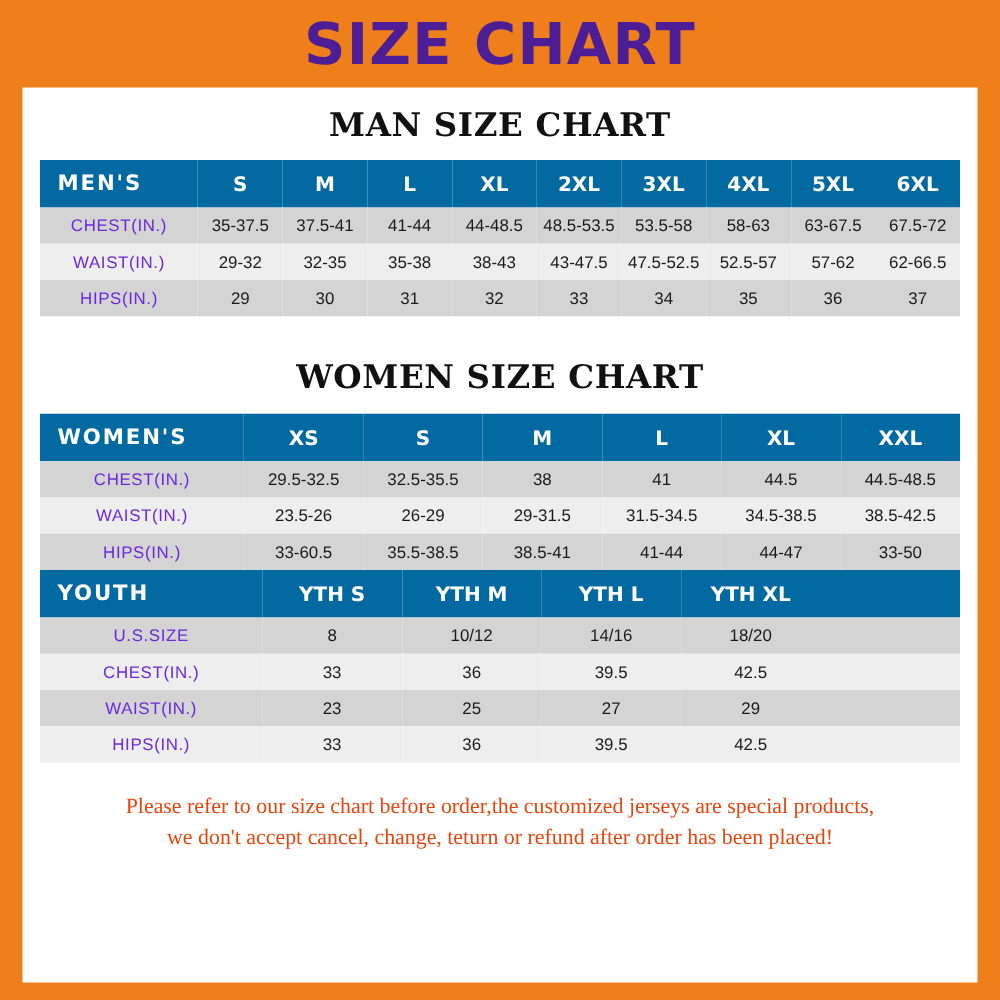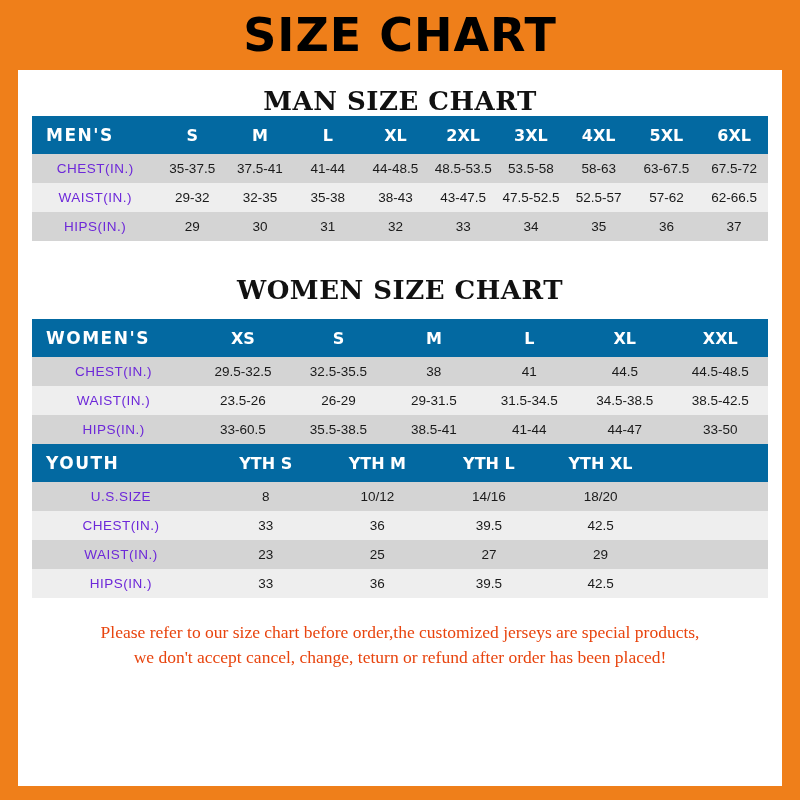--- a/index.html
+++ b/index.html
@@ -29,35 +29,35 @@
     align-items: center;
     justify-content: center;
     margin-left: -18px;
     margin-right: -18px;
   }
   .banner-title {
     font-family: "DejaVu Sans", sans-serif;
     font-weight: bold;
     font-size: 46px;
     letter-spacing: 1px;
-    color: #000000;
+    color: #4c1d95;
     line-height: 1;
   }
   .content {
     padding: 0 14px;
   }
   .section-title {
     text-align: center;
     font-family: "DejaVu Serif", serif;
     font-weight: bold;
     font-size: 26px;
     color: #111111;
     letter-spacing: 0.5px;
   }
-  .t-man { margin-top: 16px; }
+  .t-man { margin-top: 16px; margin-bottom: 12px; }
   .t-women { margin-top: 34px; margin-bottom: 14px; }
   .t-youth { margin-top: 26px; margin-bottom: 14px; }
 
   table.size-table {
     width: 100%;
     border-collapse: collapse;
     table-layout: fixed;
   }
   table.size-table th,
   table.size-table td {

